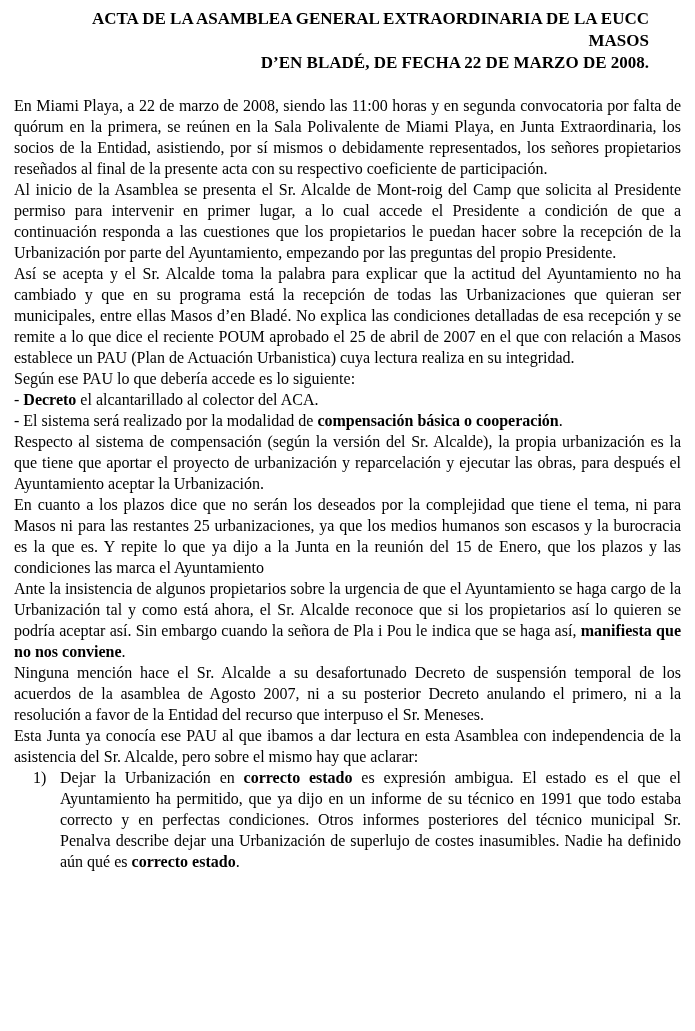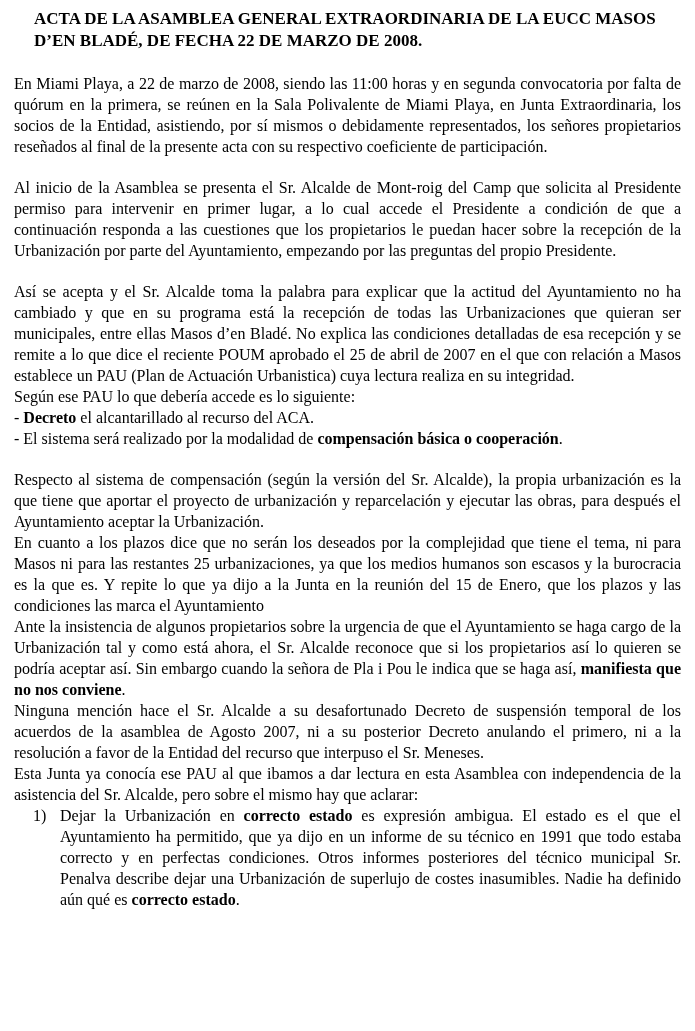--- a/index.html
+++ b/index.html
@@ -16,36 +16,35 @@
   }
   .page {
     box-sizing: border-box;
     width: 695px;
     min-height: 1031px;
     background: #ffffff;
     padding: 8px 14px 10px 14px;
   }
   .doc-title {
     font-weight: bold;
-    text-align: left;
+    text-align: right;
     font-size: 17px;
     line-height: 22px;
-    margin: 0 20px 0 20px;
+    margin: 0 32px 0 20px;
   }
   .doc-body {
     margin-top: 21px;
   }
   .block {
     text-align: justify;
     line-height: 21px;
     margin: 0;
     font-family: Liberation Serif, serif;
   }
   .block.gap {
-    margin-top: 20px;
   }
   .block .b {
     font-weight: bold;
   }
   .block.numbered {
     position: relative;
     margin-left: 46px;
   }
   .block.numbered .num {
     position: absolute;
@@ -59,21 +58,21 @@
 <div class="page">
   <div class="doc-title">
     <span>ACTA DE LA ASAMBLEA GENERAL EXTRAORDINARIA DE LA EUCC MASOS</span><br>
     <span>D’EN BLADÉ, DE FECHA 22 DE MARZO DE 2008.</span>
   </div>
   <div class="doc-body">
       <div class="block"><span>En Miami Playa, a 22 de marzo de 2008, siendo las 11:00 horas y en segunda convocatoria por falta de quórum en la primera, se reúnen en la Sala Polivalente de Miami Playa, en Junta Extraordinaria, los socios de la Entidad, asistiendo, por sí mismos o debidamente representados, los señores propietarios reseñados al final de la presente acta con su respectivo coeficiente de participación.</span></div>
       <div class="block gap"><span>Al inicio de la Asamblea se presenta el Sr. Alcalde de Mont-roig del Camp que solicita al Presidente permiso para intervenir en primer lugar, a lo cual accede el Presidente a condición de que a continuación responda a las cuestiones que los propietarios le puedan hacer sobre la recepción de la Urbanización por parte del Ayuntamiento, empezando por las preguntas del propio Presidente.</span></div>
       <div class="block gap"><span>Así se acepta y el Sr. Alcalde toma la palabra para explicar que la actitud del Ayuntamiento no ha cambiado y que en su programa está la recepción de todas las Urbanizaciones que quieran ser municipales, entre ellas Masos d’en Bladé. No explica las condiciones detalladas de esa recepción y se remite a lo que dice el reciente POUM aprobado el 25 de abril de 2007 en el que con relación a Masos establece un PAU (Plan de Actuación Urbanistica) cuya lectura realiza en su integridad.</span></div>
       <div class="block"><span>Según ese PAU lo que debería accede es lo siguiente:</span></div>
-      <div class="block"><span>- </span><span class="b">Decreto</span><span> el alcantarillado al recurso del ACA.</span></div>
+      <div class="block"><span>- </span><span class="b">Decreto</span><span> el alcantarillado al colector del ACA.</span></div>
       <div class="block"><span>- El sistema será realizado por la modalidad de </span><span class="b">compensación básica o cooperación</span><span>.</span></div>
       <div class="block gap"><span>Respecto al sistema de compensación (según la versión del Sr. Alcalde), la propia urbanización es la que tiene que aportar el proyecto de urbanización y reparcelación y ejecutar las obras, para después el Ayuntamiento aceptar la Urbanización.</span></div>
       <div class="block"><span>En cuanto a los plazos dice que no serán los deseados por la complejidad que tiene el tema, ni para Masos ni para las restantes 25 urbanizaciones, ya que los medios humanos son escasos y la burocracia es la que es. Y repite lo que ya dijo a la Junta en la reunión del 15 de Enero, que los plazos y las condiciones las marca el Ayuntamiento</span></div>
       <div class="block"><span>Ante la insistencia de algunos propietarios sobre la urgencia de que el Ayuntamiento se haga cargo de la Urbanización tal y como está ahora, el Sr. Alcalde reconoce que si los propietarios así lo quieren se podría aceptar así. Sin embargo cuando la señora de Pla i Pou le indica que se haga así, </span><span class="b">manifiesta que no nos conviene</span><span>.</span></div>
       <div class="block"><span>Ninguna mención hace el Sr. Alcalde a su desafortunado Decreto de suspensión temporal de los acuerdos de la asamblea de Agosto 2007, ni a su posterior Decreto anulando el primero, ni a la resolución a favor de la Entidad del recurso que interpuso el Sr. Meneses.</span></div>
       <div class="block"><span>Esta Junta ya conocía ese PAU al que ibamos a dar lectura en esta Asamblea con independencia de la asistencia del Sr. Alcalde, pero sobre el mismo hay que aclarar:</span></div>
       <div class="block numbered"><span class="num">1)</span><span>Dejar la Urbanización en </span><span class="b">correcto estado</span><span> es expresión ambigua. El estado es el que el Ayuntamiento ha permitido, que ya dijo en un informe de su técnico en 1991 que todo estaba correcto y en perfectas condiciones. Otros informes posteriores del técnico municipal Sr. Penalva describe dejar una Urbanización de superlujo de costes inasumibles. Nadie ha definido aún qué es </span><span class="b">correcto estado</span><span>.</span></div>
     </div>
 </div>
 

